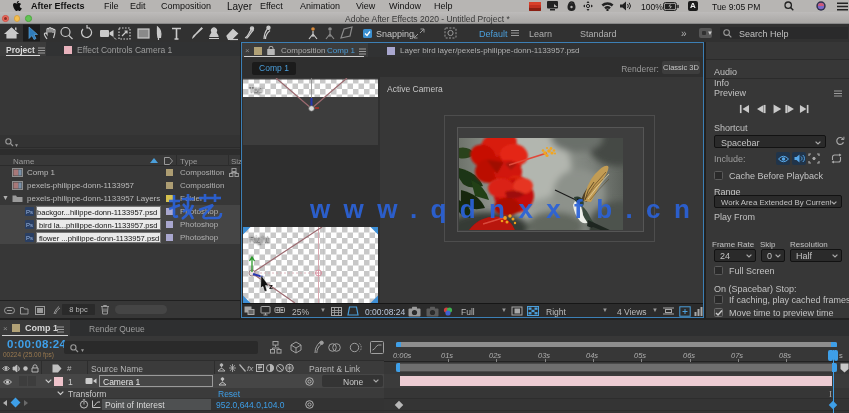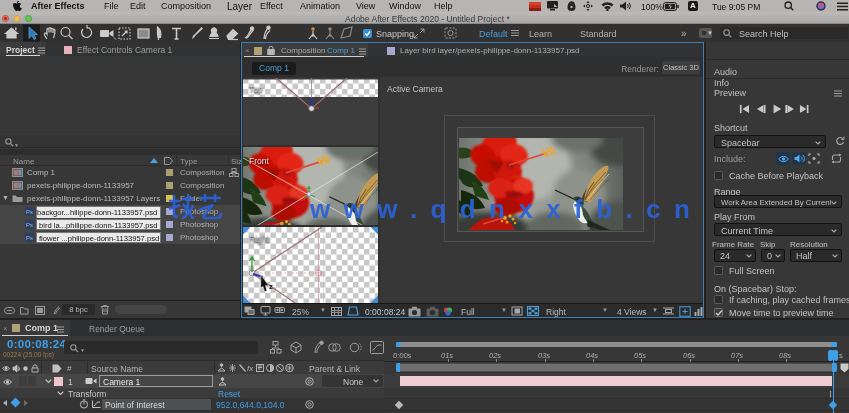--- a/index.html
+++ b/index.html
@@ -449,32 +449,20 @@
           <rect x="0" y="1.5" width="135" height="17.5" fill="url(#chk)"></rect>
           <path d="M68.5 0 V21" stroke="#8a8a8a" stroke-width="0.8"></path>
           <path d="M33 0 L68.5 30.5 M104 0 L68.5 30.5" stroke="#9c6a70" stroke-width="1.2"></path>
           <path d="M68.5 20 V29" stroke="#2636b2" stroke-width="2"></path>
           <circle cx="68.5" cy="30.5" r="2.8" fill="#d8d8d8" stroke="#555" stroke-width="0.7"></circle>
           <path d="M72 30 h4" stroke="#b03028" stroke-width="1.6"></path>
         </svg>
         <span class="abs txt" style="left:6px;top:6px;color:#cfcfcf;font-size:8.5px;text-shadow:0 1px 2px #000;">Top</span>
       </div>
 
-      <div class="abs" style="left:1px;top:70px;width:135px;height:78px;background:#3d3d3d;overflow:hidden;">
-        <svg class="abs" style="left:-5px;top:0px;" width="156" height="88" viewBox="0 0 164 92" preserveAspectRatio="none">
-            <use href="#photo"></use>
-          </svg>
-        <svg class="abs" style="left:0;top:0;" width="135" height="78" viewBox="0 0 135 78">
-          <path d="M-5 8 L140 90 M140 2 L-8 92" stroke="#e8e8e8" stroke-width="0.8" opacity="0.9"></path>
-          <path d="M66 47 v-8 M66 47 l6 3 M66 47 l-5 4" stroke="#3aa33a" stroke-width="1.2"></path>
-          <path d="M66 39 l-2 3 h4z" fill="#3aa33a"></path>
-          <circle cx="66" cy="47" r="2" fill="#e0e0f8" stroke="#7a7ad0" stroke-width="0.6"></circle>
-        </svg>
-        <span class="abs txt" style="left:6px;top:9px;color:#e6e6e6;font-size:8.5px;text-shadow:0 1px 2px #000;">Front</span>
-      </div>
 
       <div class="abs" style="left:1px;top:150px;width:135px;height:76px;overflow:hidden;">
         <svg class="abs" style="left:0;top:0;" width="135" height="76" viewBox="0 0 135 76">
           <rect width="135" height="76" fill="url(#chk)"></rect>
           <path d="M75.5 0 V76" stroke="#d8a8b0" stroke-width="1"></path>
             <path d="M80.5 0 V76" stroke="#b8b8b8" stroke-width="0.6" opacity="0.7"></path>
           <path d="M9 46 H75.5" stroke="#d8a8b0" stroke-width="0.8" stroke-dasharray="2 2"></path>
           <path d="M9 46 L79 0 M9 46 L52 76" stroke="#9c6a70" stroke-width="1.2"></path>
           <circle cx="75.5" cy="46" r="3" fill="none" stroke="#d890a0" stroke-width="1"></circle>
           <path d="M75.5 43 v6 M72.5 46 h6" stroke="#d890a0" stroke-width="0.7"></path>
@@ -630,26 +618,20 @@
     <span class="abs" style="left:8px;top:129px;width:9px;height:9px;background:#2a2a2a;border:1px solid #5a5a5a;border-radius:1.5px;"></span>
     <span class="abs txt" style="left:23px;top:129px;">Cache Before Playback</span>
     <span class="abs txt" style="left:8px;top:144.5px;">Range</span>
     <div class="abs" style="left:8px;top:153px;width:128px;height:13px;background:#2a2a2a;border:1px solid #121212;border-radius:2px;">
       <span class="abs" style="left:6px;top:2px;width:110px;white-space:nowrap;overflow:hidden;font-size:7.8px;">Work Area Extended By Current ...</span>
       <svg class="abs" style="right:4px;top:4.5px;" width="6" height="4" viewBox="0 0 6 4" fill="none" stroke="#aaa" stroke-width="1.2">
           <path d="M0.6 0.6 L3 3 L5.4 0.6"></path>
         </svg>
     </div>
     <span class="abs txt" style="left:8px;top:170px;">Play From</span>
-    <div class="abs" style="left:8px;top:181px;width:128px;height:13px;background:#2a2a2a;border:1px solid #121212;border-radius:2px;">
-      <span class="abs txt" style="left:6px;top:1.5px;">Current Time</span>
-      <svg class="abs" style="right:4px;top:4.5px;" width="6" height="4" viewBox="0 0 6 4" fill="none" stroke="#aaa" stroke-width="1.2">
-          <path d="M0.6 0.6 L3 3 L5.4 0.6"></path>
-        </svg>
-    </div>
     <span class="abs txt" style="left:6px;top:197.5px;font-size:8px;">Frame Rate</span>
     <span class="abs txt" style="left:54px;top:197.5px;font-size:8px;">Skip</span>
     <span class="abs txt" style="left:84px;top:197.5px;font-size:8px;">Resolution</span>
     <div class="abs" style="left:8px;top:206.5px;width:42px;height:13px;background:#2a2a2a;border:1px solid #121212;border-radius:2px;">
       <span class="abs txt" style="left:5px;top:1.5px;">24</span>
         <svg class="abs" style="right:3px;top:4.5px;" width="6" height="4" viewBox="0 0 6 4" fill="none" stroke="#aaa" stroke-width="1.2">
           <path d="M0.6 0.6 L3 3 L5.4 0.6"></path>
         </svg>
     </div>
     <div class="abs" style="left:55px;top:206.5px;width:24px;height:13px;background:#2a2a2a;border:1px solid #121212;border-radius:2px;">

